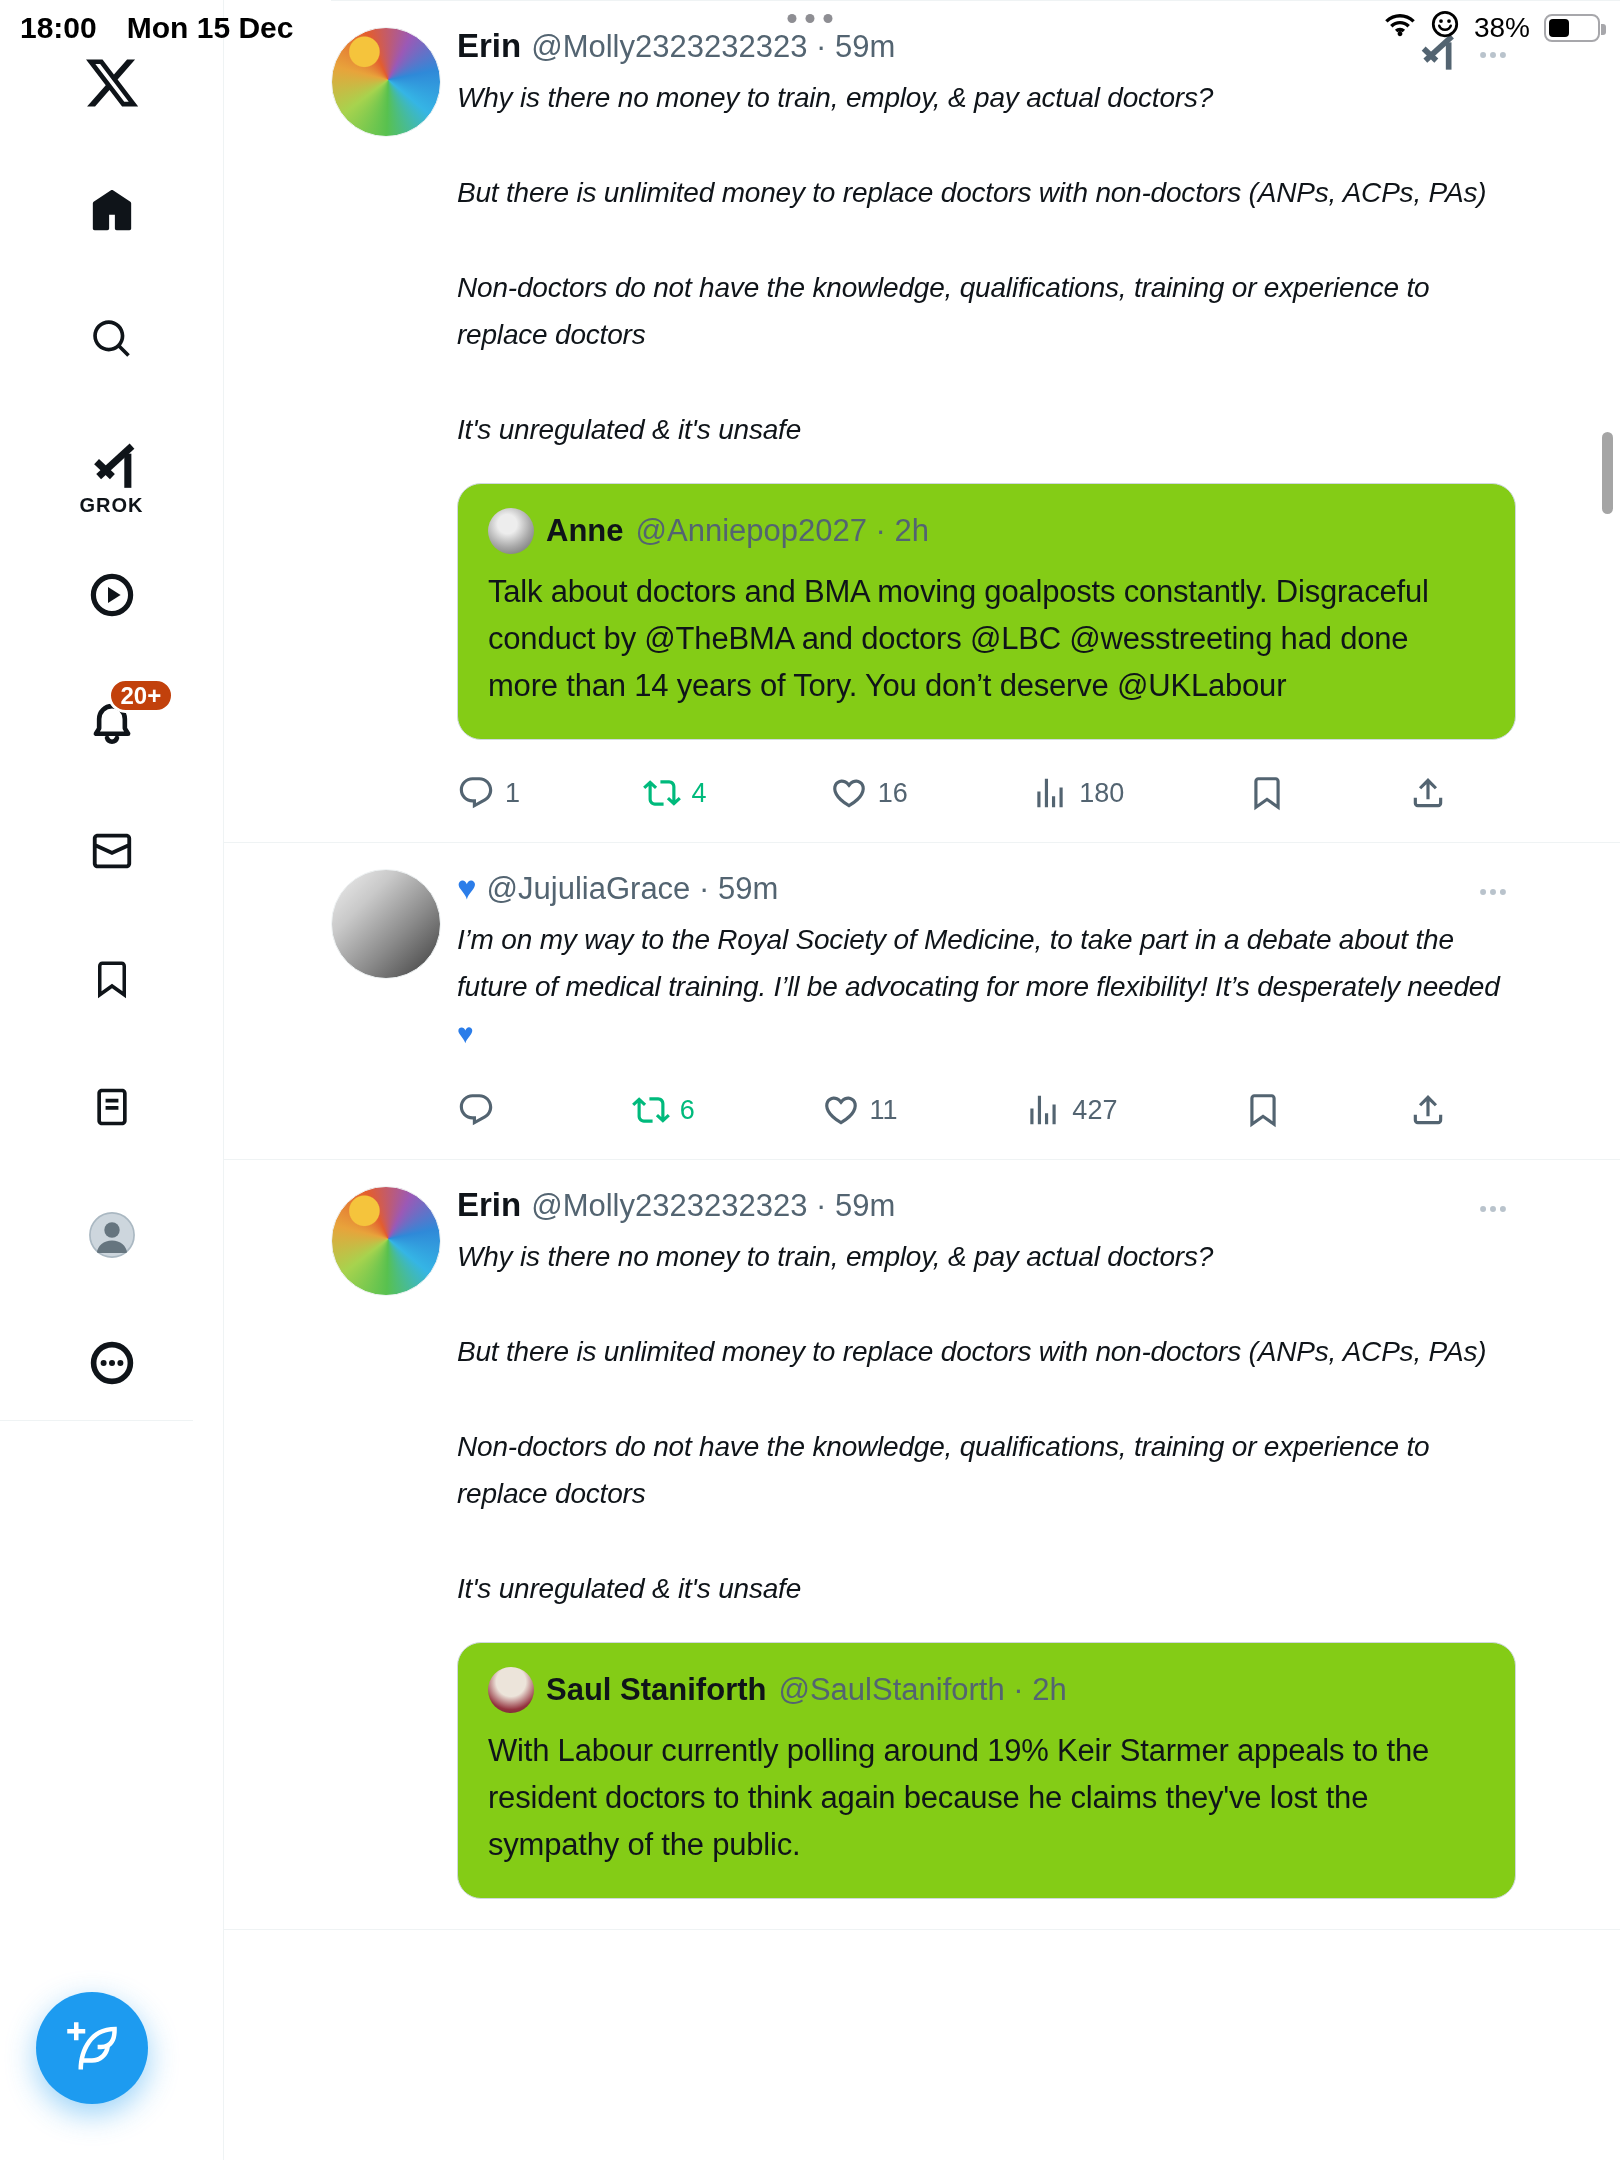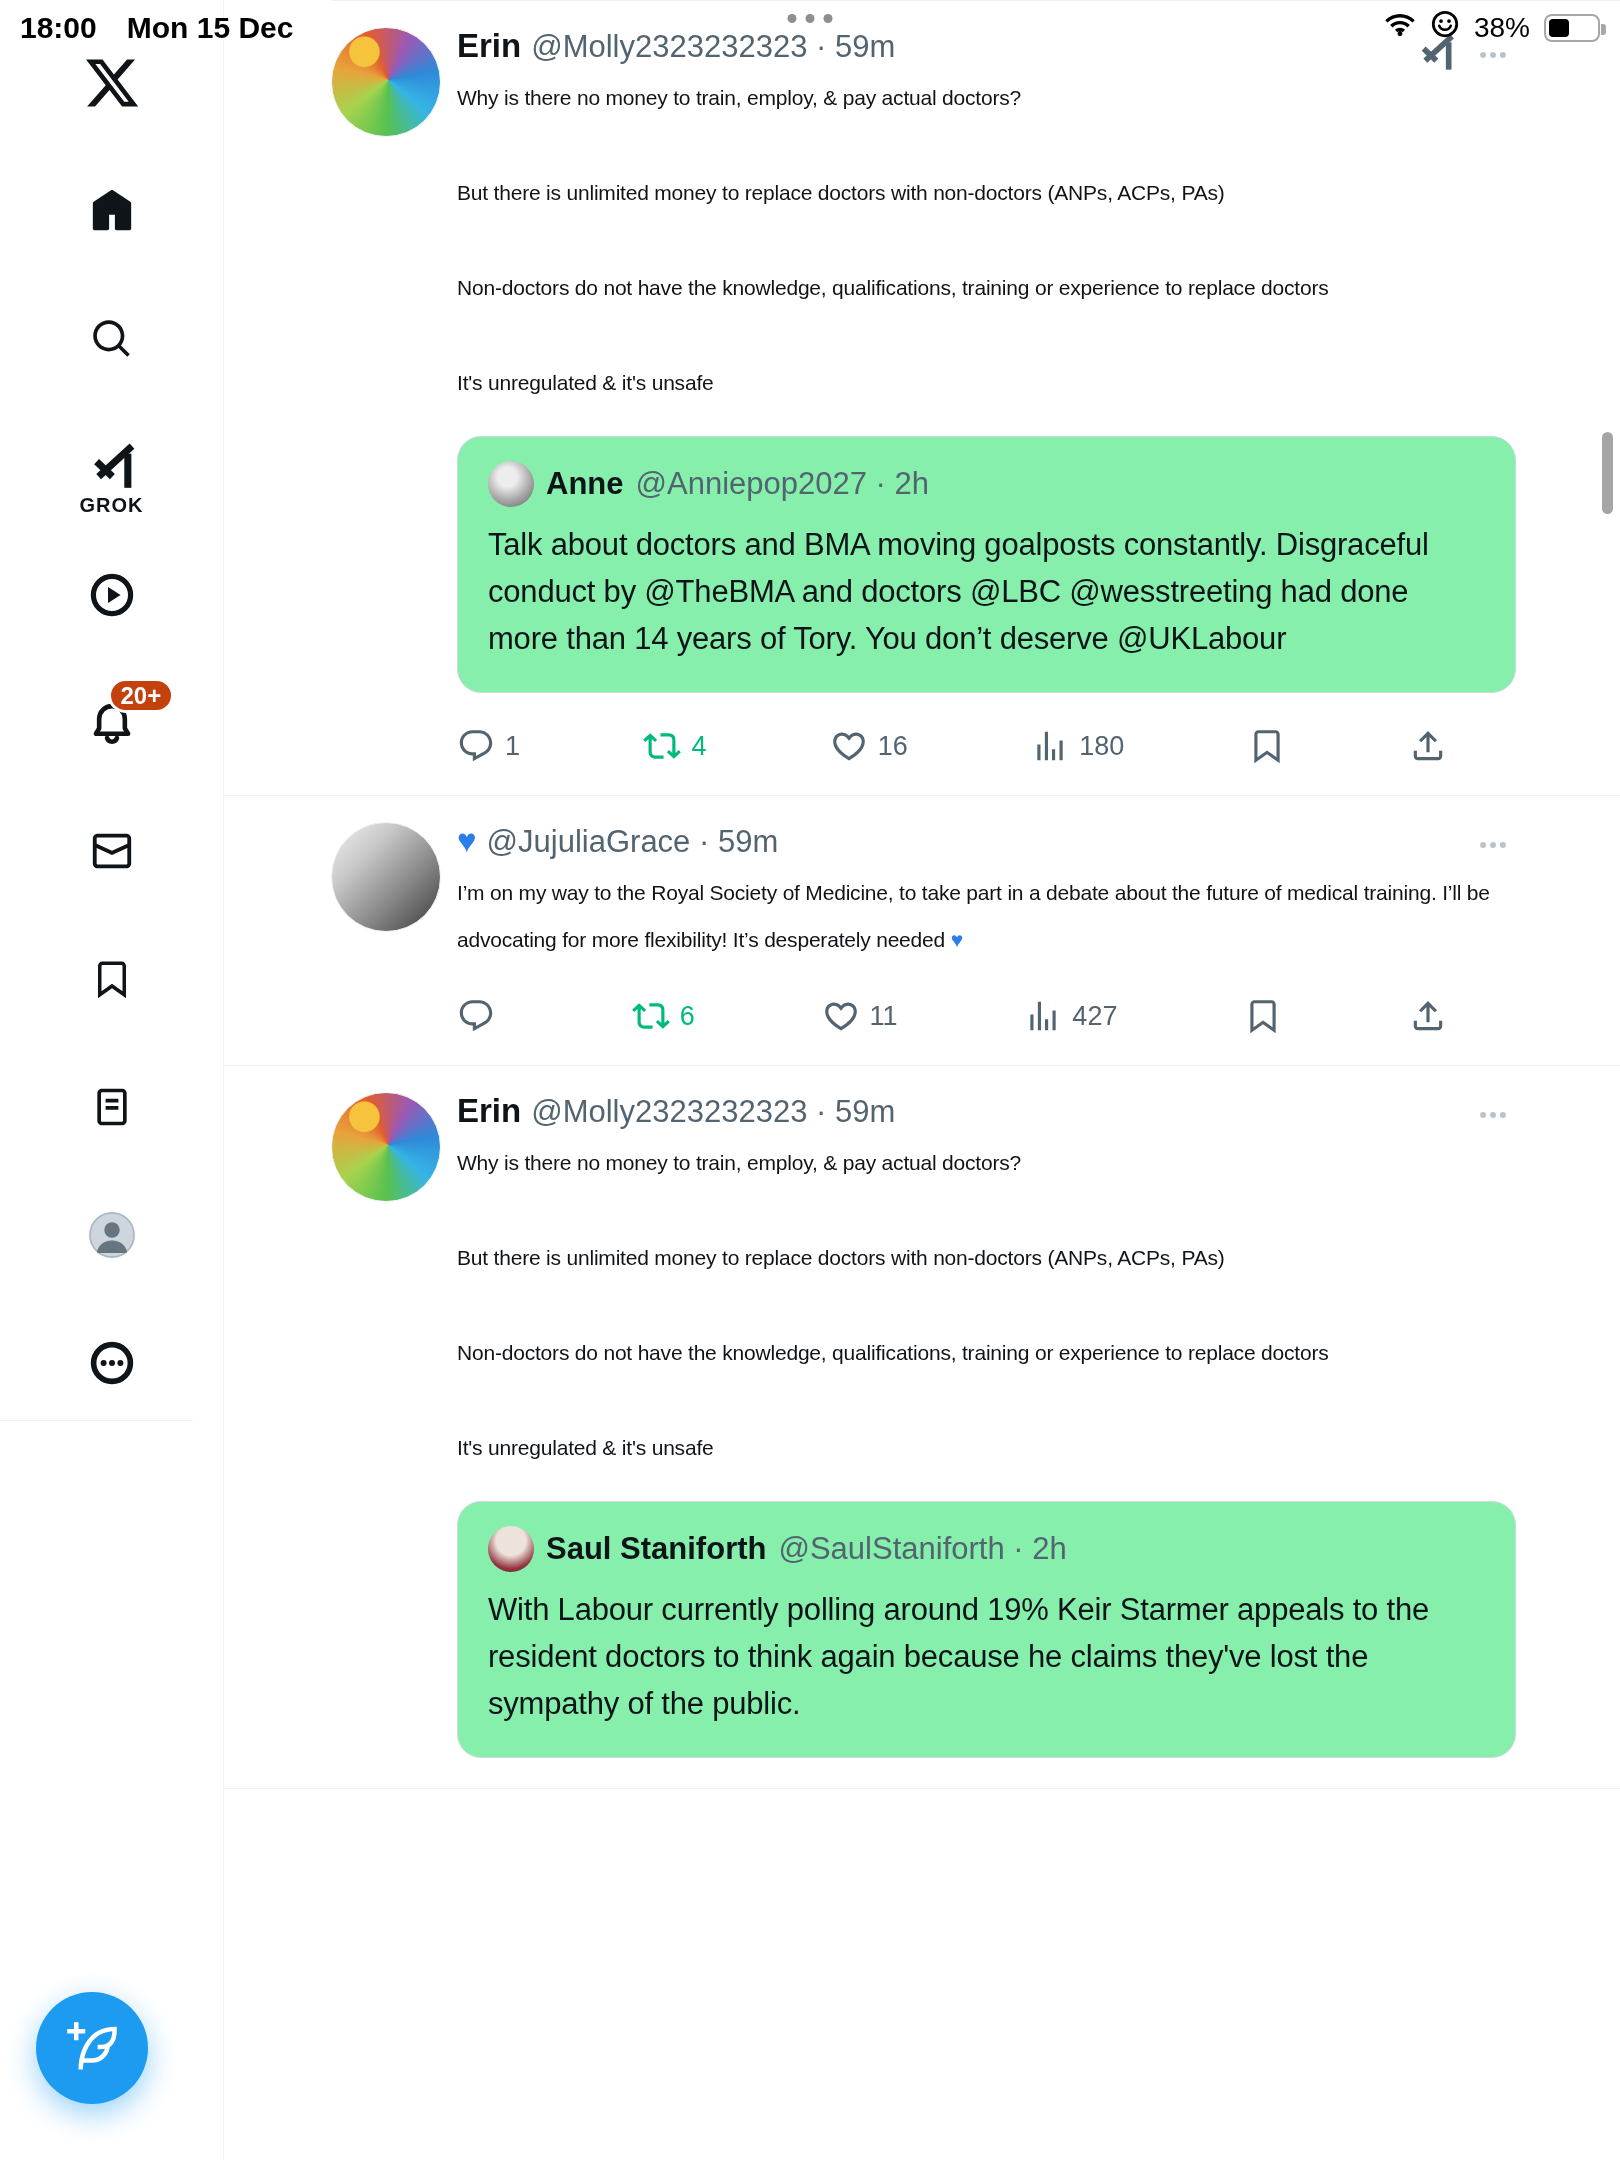--- a/index.html
+++ b/index.html
@@ -60,25 +60,25 @@
   .av-saul { background:radial-gradient(circle at 50% 32%, #ece4da 0 38%, #94333f 72%, #5c2430 100%); }
 
   .tw-content { flex:1; min-width:0; max-width:1092px; }
   .tw-head { display:flex; align-items:baseline; gap:10px; white-space:nowrap; }
   .name { font-size:33px; font-weight:700; color:#0f1419; }
   .name-heart { font-size:33px; color:#2b7de9; }
   .meta { font-size:31px; color:#536471; }
   .head-icons { position:absolute; top:32px; right:110px; display:flex; align-items:center; gap:20px; }
   .head-icons .dots svg { display:block; }
 
-  .tw-body p { font-size:21px; line-height:47px; letter-spacing:-0.2px; color:#0f1419; margin-top:9px; }
+  .tw-body p { font-size:28px; line-height:47px; letter-spacing:-0.2px; color:#0f1419; margin-top:9px;font-style:italic; }
   .tw-body p + p { margin-top:48px; }
   .heart-inline { color:#2b7de9; }
 
-  .quote { margin-top:30px; border:1px solid #cfd9de; border-radius:24px; padding:24px 30px 30px; background:#86efac; }
+  .quote { margin-top:30px; border:1px solid #cfd9de; border-radius:24px; padding:24px 30px 30px; background:#84cc16; }
   .q-head { display:flex; align-items:center; gap:12px; white-space:nowrap; }
   .q-av { width:46px; height:46px; border-radius:50%; flex:none; }
   .q-name { font-size:31px; font-weight:700; color:#0f1419; }
   .q-meta { font-size:31px; color:#536471; }
   .q-text { font-size:31px; line-height:47px; letter-spacing:-0.2px; color:#0f1419; margin-top:14px; }
 
   .stats { display:flex; justify-content:space-between; width:990px; margin-top:34px; }
   .stat { display:flex; align-items:center; gap:10px; color:#536471; font-size:27px; cursor:pointer; }
   .stat svg { width:38px; height:38px; fill:currentColor; }
   .stat.green { color:#00ba7c; }

